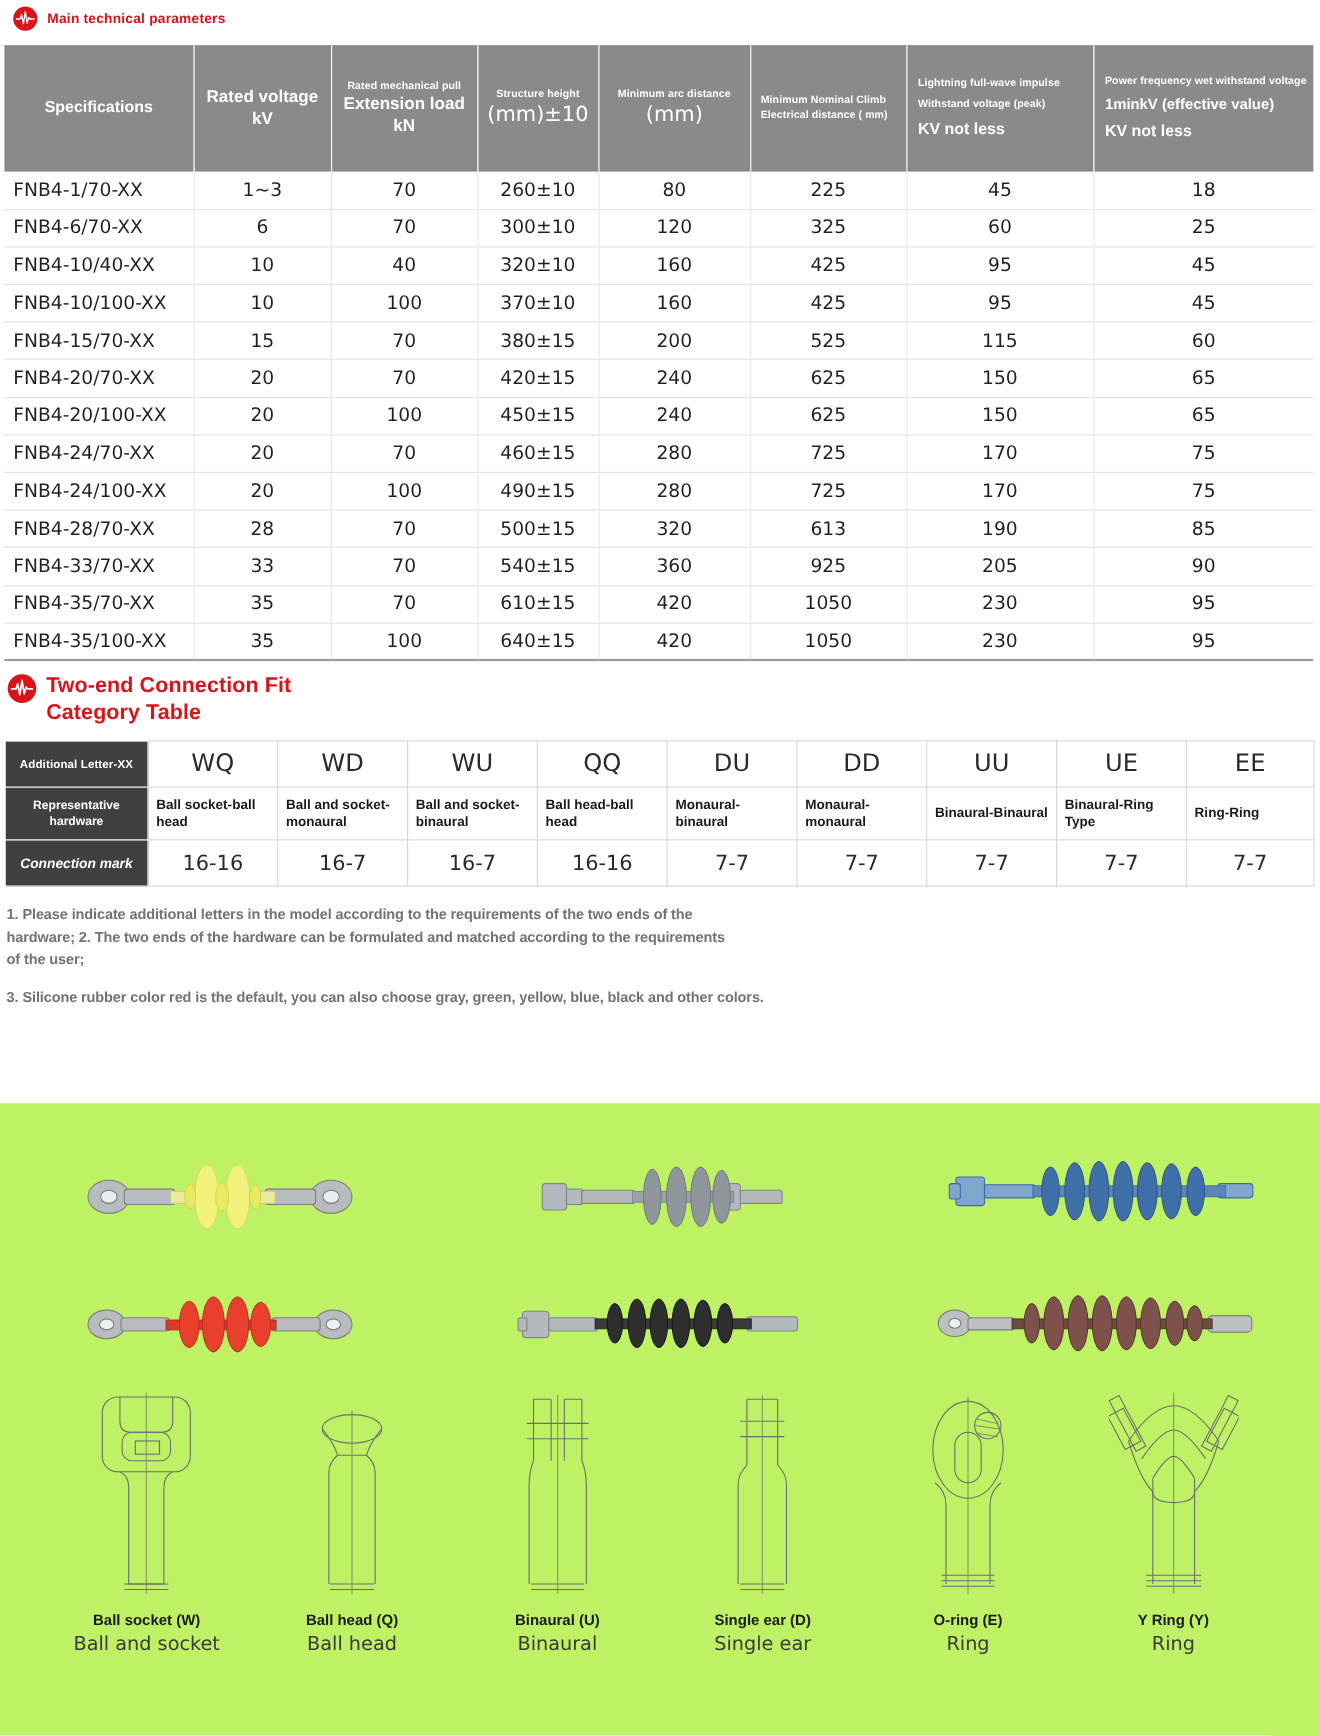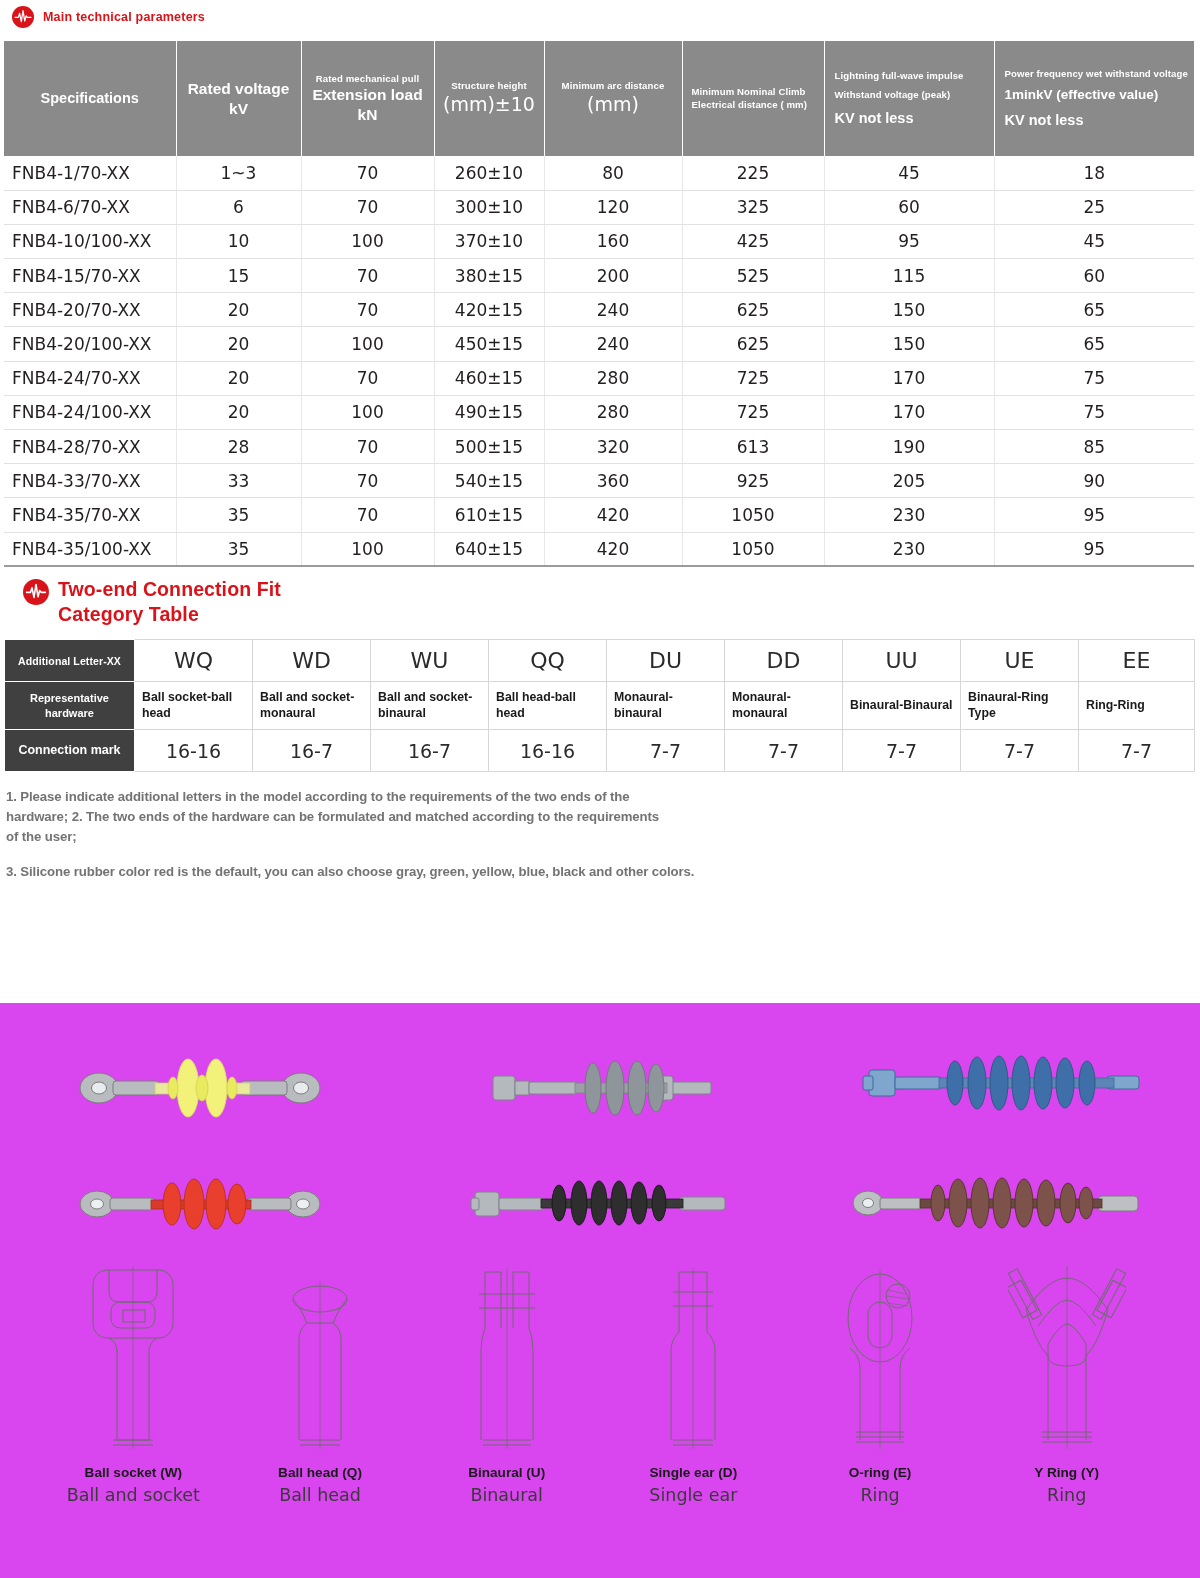--- a/index.html
+++ b/index.html
@@ -7,21 +7,21 @@
     width: 1200px;
     background: #ffffff;
     font-family: "Liberation Sans", sans-serif;
     color: #231f20;
   }
   body { width: 1200px; height: 1578px; overflow: hidden; position: relative; }
 
   
   .sec-head { display: flex; align-items: flex-start; gap: 9px; }
   .sec-head.top { padding: 6px 0 0 12px; }
-  .sec-head.mid { padding: 10px 0 0 23px; }
+  .sec-head.mid { padding: 10px 0 0 7px; }
   .logo-badge {
     width: 22px; height: 22px; border-radius: 50%;
     background: #d9131a; flex: 0 0 22px; position: relative;
   }
   .sec-head.mid .logo-badge { width: 26px; height: 26px; flex-basis: 26px; margin-top: 2px; }
   .logo-badge svg { position: absolute; inset: 0; width: 100%; height: 100%; }
   .sec-title-sm {
     color: #d9131a; font-weight: bold; font-size: 12.5px;
     letter-spacing: .2px; line-height: 22px;
   }
@@ -67,21 +67,21 @@
     width: 1190px; margin: 12px 0 0 4px;
     border-collapse: collapse; table-layout: fixed;
   }
   .conn-table td, .conn-table th { border: 1px solid #d7d7d7; }
   .conn-head-cell {
     background: #404040; color: #ffffff; text-align: center;
     font-weight: bold; border-color: #ffffff !important;
   }
   .ch-1 { font-size: 10.5px; letter-spacing: .1px; }
   .ch-2 { font-size: 11px; line-height: 1.35; }
-  .ch-3 { font-size: 12.5px; line-height: 1.35; }
+  .ch-3 { font-size: 12.5px; line-height: 1.35; font-style: italic; }
   .conn-letter {
     text-align: center; font-size: 22px; height: 42px;
     font-family: "DejaVu Sans", sans-serif; color: #2b2b2b;
   }
   .conn-desc {
     font-size: 12.3px; font-weight: bold; line-height: 1.3;
     padding: 6px 7px; height: 48px; vertical-align: middle; color: #1a1a1a;
   }
   .conn-mark {
     text-align: center; font-size: 19px; height: 42px;
@@ -92,21 +92,21 @@
   .notes { margin: 15px 0 0 6px; }
   .note-p {
     font-size: 13.2px; font-weight: bold; line-height: 1.52;
     color: #737373; letter-spacing: -.1px;
   }
   .note-p + .note-p { margin-top: 15px; }
 
   
   .gallery {
     position: absolute; left: 0; top: 1003px;
-    width: 1200px; height: 575px; background: #d946ef;
+    width: 1200px; height: 575px; background: #bef264;
   }
   .photo-row { display: flex; }
   .photo-cell { flex: 1; display: flex; align-items: center; justify-content: center; }
   .photo-row.r1 .photo-cell { height: 138px; padding-top: 20px; }
   .photo-row.r2 .photo-cell { height: 118px; }
 
   .draw-row { display: flex; padding: 0 40px; }
   .draw-cell { flex: 1; display: flex; flex-direction: column; align-items: center; }
   .draw-art { height: 190px; display: flex; align-items: flex-end; justify-content: center; }
   .cap-bold { font-size: 13.6px; font-weight: bold; color: #1a1a1a; margin-top: 16px; }
@@ -187,20 +187,30 @@
       </tr>
       <tr>
         <td>FNB4-6/70-XX</td>
         <td>6</td>
         <td>70</td>
         <td>300±10</td>
         <td>120</td>
         <td>325</td>
         <td>60</td>
         <td>25</td>
+      </tr>
+      <tr>
+        <td>FNB4-10/40-XX</td>
+        <td>10</td>
+        <td>40</td>
+        <td>320±10</td>
+        <td>160</td>
+        <td>425</td>
+        <td>95</td>
+        <td>45</td>
       </tr>
       <tr>
         <td>FNB4-10/100-XX</td>
         <td>10</td>
         <td>100</td>
         <td>370±10</td>
         <td>160</td>
         <td>425</td>
         <td>95</td>
         <td>45</td>

